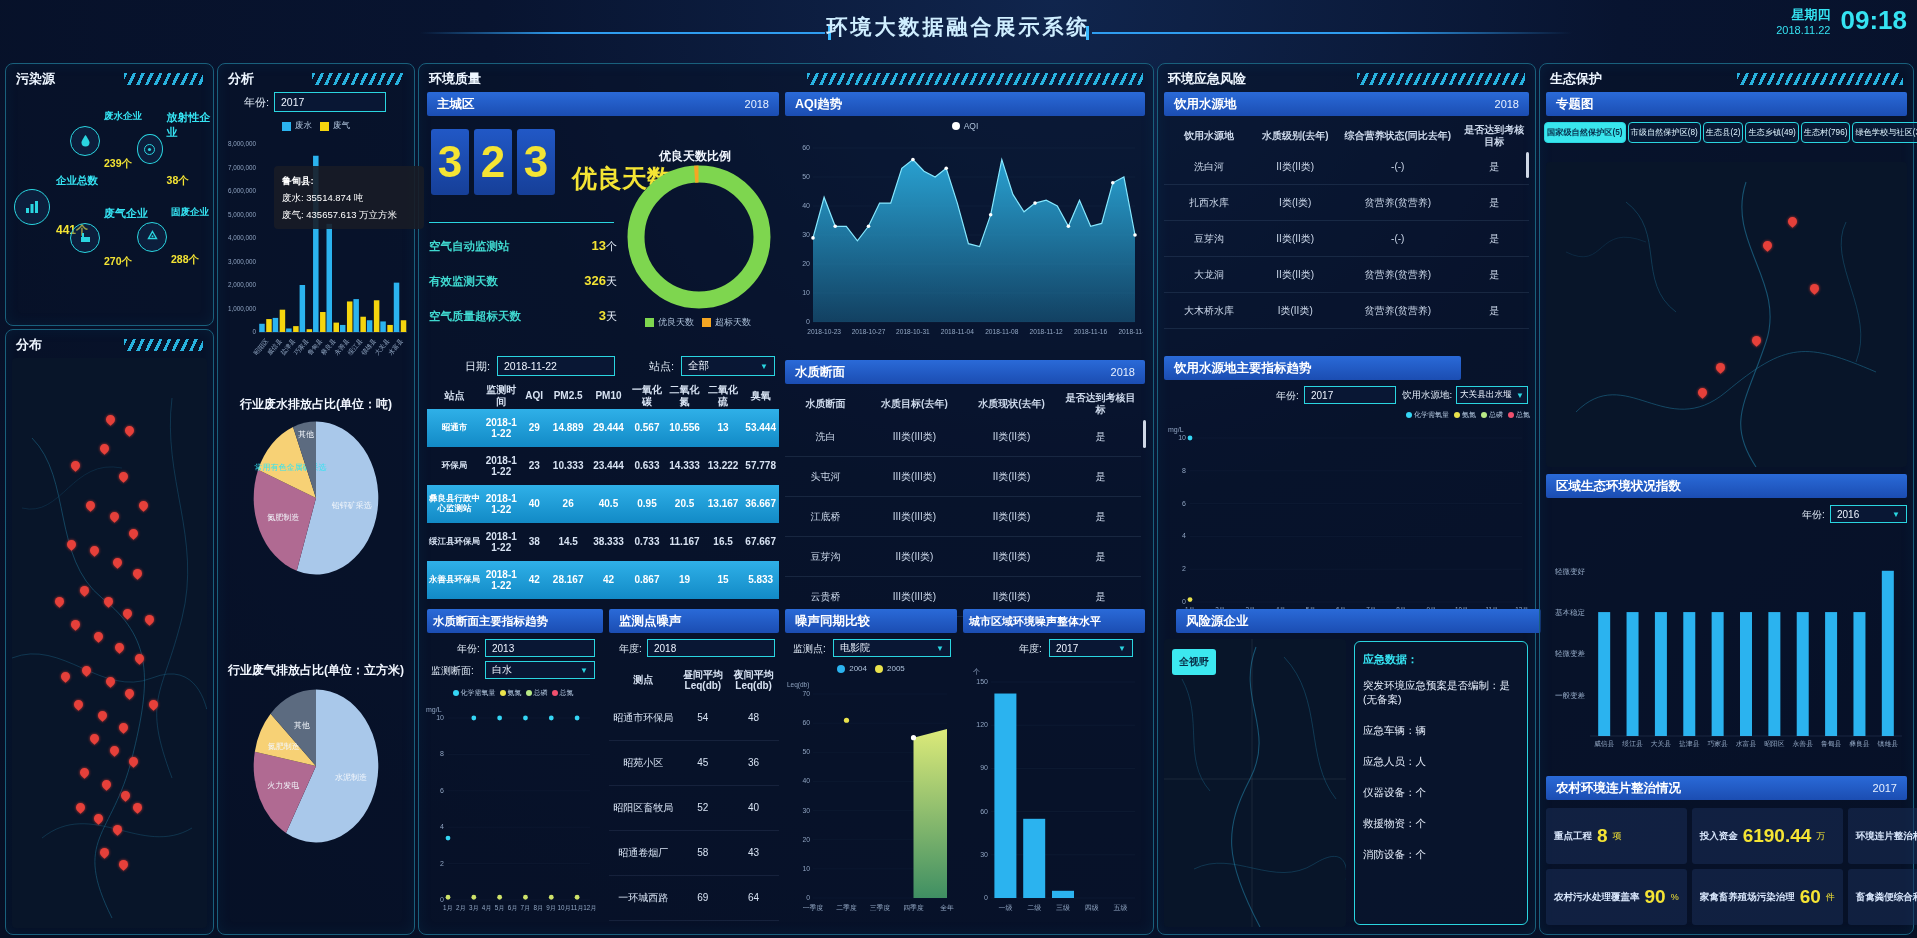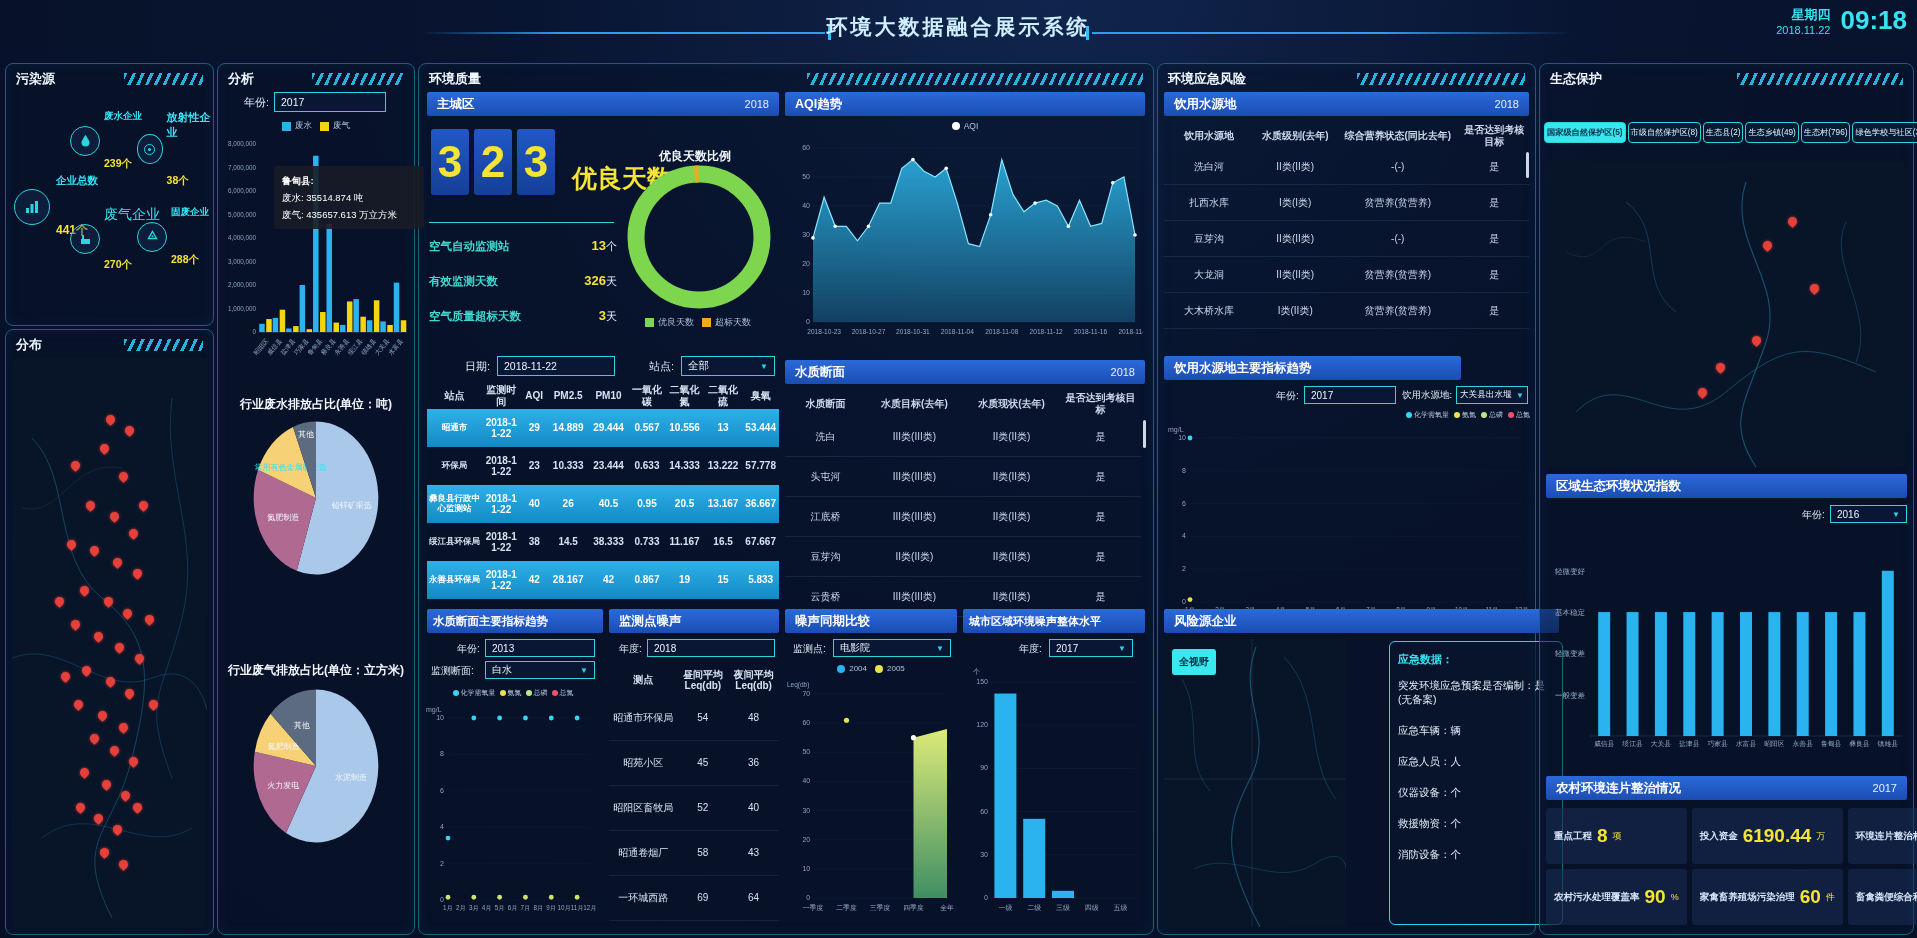--- a/index.html
+++ b/index.html
@@ -50,21 +50,21 @@
   .digit{width:38px;height:66px;background:linear-gradient(180deg,#2158c6,#163f98);border-radius:3px;display:flex;align-items:center;
     justify-content:center;font-size:44px;font-weight:bold;color:#f4e434;margin-right:5px;}
   .statcard{background:rgba(25,45,85,.55);border-radius:3px;display:flex;align-items:baseline;gap:5px;padding:0 8px;box-sizing:border-box;align-items:center;}
   .statcard .lbl{font-size:9.5px;color:#d8e6fb;font-weight:bold;white-space:nowrap;}
   .statcard .val{font-size:19px;color:#f4e434;font-weight:bold;white-space:nowrap;}
   .statcard .unit{font-size:9px;color:#f4e434;}
   .tbtn{border:1px solid #2ad5e0;border-radius:4px;color:#dff4ff;font-size:8.2px;padding:4px 2px;white-space:nowrap;
     background:rgba(10,30,60,.6);flex:0 0 auto;}
   .tbtn.active{background:#39e6ee;color:#07304d;font-weight:bold;}
   .tooltip{position:absolute;background:rgba(24,28,38,.9);border-radius:4px;padding:6px 8px;font-size:9.5px;color:#fff;z-index:5;line-height:1.8;}
-  .infobox{position:absolute;border:1px solid #2ad5e0;border-radius:6px;background:rgba(8,22,46,.7);padding:10px 8px;box-sizing:border-box;margin-left:35px;}
+  .infobox{position:absolute;border:1px solid #2ad5e0;border-radius:6px;background:rgba(8,22,46,.7);padding:10px 8px;box-sizing:border-box;}
   .infobox .ititle{font-size:11px;font-weight:bold;color:#35e3f2;margin-bottom:12px;}
   .infobox .il{font-size:10.5px;color:#e6eefb;margin-bottom:17px;}
   .iconcir{border:1px solid #2ad5e0;border-radius:50%;display:flex;align-items:center;justify-content:center;background:rgba(20,50,90,.4);}
   .scrollhint{position:absolute;width:3px;background:#cfd8e6;border-radius:2px;}
   .hline{position:absolute;height:2px;background:linear-gradient(90deg,transparent,#2f9df0 35%,#2f9df0 90%,#2f9df0);}
   .hline.rv{background:linear-gradient(90deg,#2f9df0,#2f9df0 10%,#2f9df0 60%,transparent);}
   .vtick{position:absolute;width:3px;height:14px;background:#39b9ff;}
   .dividr{position:absolute;height:1px;background:#2ad5e0;}
   .statline{position:absolute;width:188px;display:flex;justify-content:space-between;align-items:baseline;}
   .statline .sl{font-size:11.5px;color:#3fd8cf;font-weight:bold;}
@@ -134,21 +134,21 @@
         </span>
     </div>
     <div style="position:absolute;left:64px;top:142px;display:flex;gap:4px;align-items:center;">
       <span class="iconcir" style="width:28px;height:28px;">
         <svg width="13" height="13">
             <rect x="2" y="6" width="9" height="5" fill="#2ad5e0"></rect>
             <rect x="3" y="2" width="2" height="4" fill="#2ad5e0"></rect>
           </svg>
       </span>
       <span>
-          <div class="cyan" style="font-size:14px;font-weight:normal;">废气企业</div>
+          <div class="cyan" style="font-size:11px;font-weight:bold;">废气企业</div>
         <div class="yellow" style="font-size:10.5px;font-weight:bold;">270个</div>
         </span>
     </div>
     <div style="position:absolute;left:131px;top:142px;display:flex;gap:4px;align-items:center;">
       <span class="iconcir" style="width:28px;height:28px;">
         <svg width="13" height="13">
             <path d="M6.5,1.5 L10.5,8.5 L2.5,8.5 Z" fill="none" stroke="#2ad5e0" stroke-width="1.4"></path>
             <circle cx="6.5" cy="6.3" r="1" fill="#2ad5e0"></circle>
           </svg>
       </span>
@@ -817,21 +817,21 @@
           <text x="207.0909090909091" y="190" font-size="6.3" fill="#93a8c4" text-anchor="middle" font-family="Liberation Sans, DejaVu Sans, sans-serif">7月</text>
           <text x="237.27272727272728" y="190" font-size="6.3" fill="#93a8c4" text-anchor="middle" font-family="Liberation Sans, DejaVu Sans, sans-serif">8月</text>
           <text x="267.4545454545455" y="190" font-size="6.3" fill="#93a8c4" text-anchor="middle" font-family="Liberation Sans, DejaVu Sans, sans-serif">9月</text>
           <text x="297.6363636363636" y="190" font-size="6.3" fill="#93a8c4" text-anchor="middle" font-family="Liberation Sans, DejaVu Sans, sans-serif">10月</text>
           <text x="327.8181818181818" y="190" font-size="6.3" fill="#93a8c4" text-anchor="middle" font-family="Liberation Sans, DejaVu Sans, sans-serif">11月</text>
           <text x="358" y="190" font-size="6.3" fill="#93a8c4" text-anchor="middle" font-family="Liberation Sans, DejaVu Sans, sans-serif">12月</text>
           <circle cx="26" cy="16" r="2.4" fill="#35d6f5"></circle>
           <circle cx="26" cy="177.54" r="2.4" fill="#e9e24c"></circle>
         </svg></div>
 
-    <div class="bluebar" style="left:6px;top:545px;width:395px;">
+    <div class="bluebar" style="left:18px;top:545px;width:365px;">
       <span>风险源企业</span>
     </div>
     <div class="mapwrap" style="left:6px;top:575px;width:182px;height:288px;">
       <svg width="182" height="288" viewBox="0 0 182 288" preserveAspectRatio="none">
         <line x1="88" y1="0" x2="88" y2="288" stroke="rgba(255,255,255,.08)"></line>
         <line x1="0" y1="140" x2="182" y2="140" stroke="rgba(255,255,255,.08)"></line>
         <path d="M92,8 C72,60 112,90 86,140 S60,220 96,288" stroke="#227ba0" stroke-width="1.1" fill="none" opacity=".6"></path>
         <path d="M120,18 C160,60 140,120 172,160" stroke="#1f7396" stroke-width=".8" fill="none" opacity=".5"></path>
         <path d="M18,40 C40,80 18,120 46,152" stroke="#1f7396" stroke-width=".8" fill="none" opacity=".45"></path>
         <path d="M30,230 C70,210 110,250 150,225 S182,245 182,240" stroke="#1f7396" stroke-width=".8" fill="none" opacity=".45"></path>
@@ -850,20 +850,23 @@
         </div>
     </div>
   </div>
 
   <div class="panel" style="left:1539px;top:63px;width:373px;height:870px;">
     <div class="ptitle">
         <span class="t">生态保护</span>
         <span class="hatch"></span>
       </div>
 
+    <div class="bluebar" style="left:6px;top:28px;width:361px;">
+      <span>专题图</span>
+    </div>
     <div style="position:absolute;left:4px;top:58px;width:366px;display:flex;gap:2px;">
       <span class="tbtn active">国家级自然保护区(5)</span>
       <span class="tbtn">市级自然保护区(8)</span>
       <span class="tbtn">生态县(2)</span>
       <span class="tbtn">生态乡镇(49)</span>
       <span class="tbtn">生态村(796)</span>
       <span class="tbtn">绿色学校与社区(31)</span>
     </div>
     <div class="mapwrap" style="left:6px;top:98px;width:361px;height:305px;">
       <svg width="361" height="305" viewBox="0 0 361 305" preserveAspectRatio="none">

